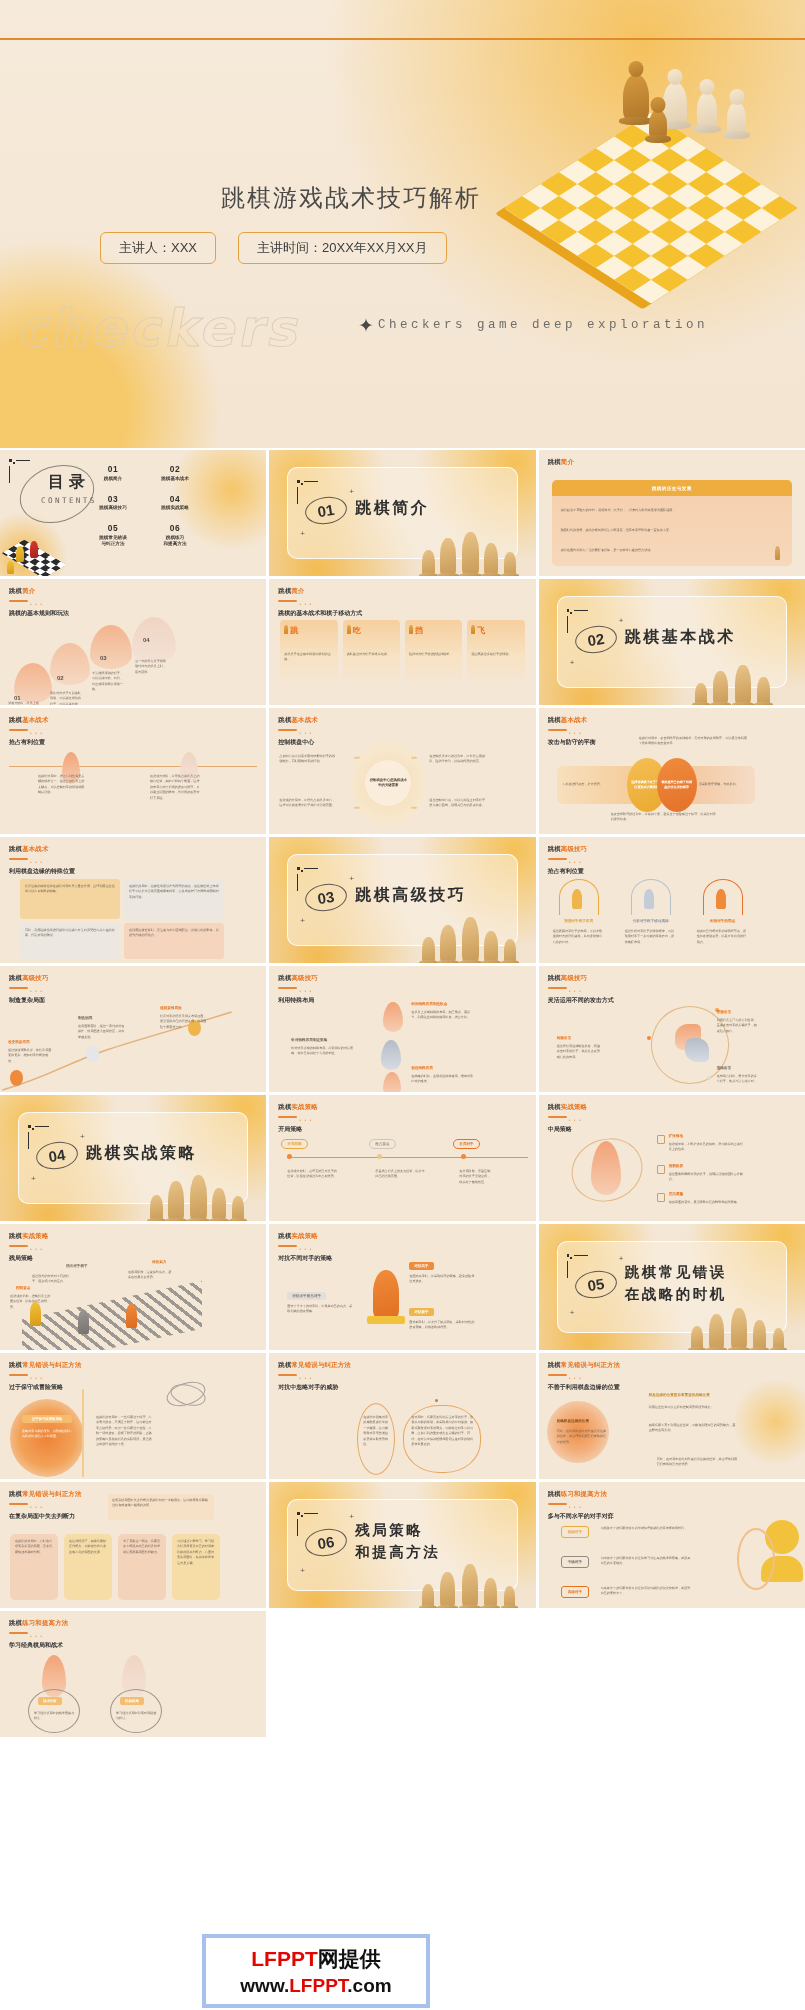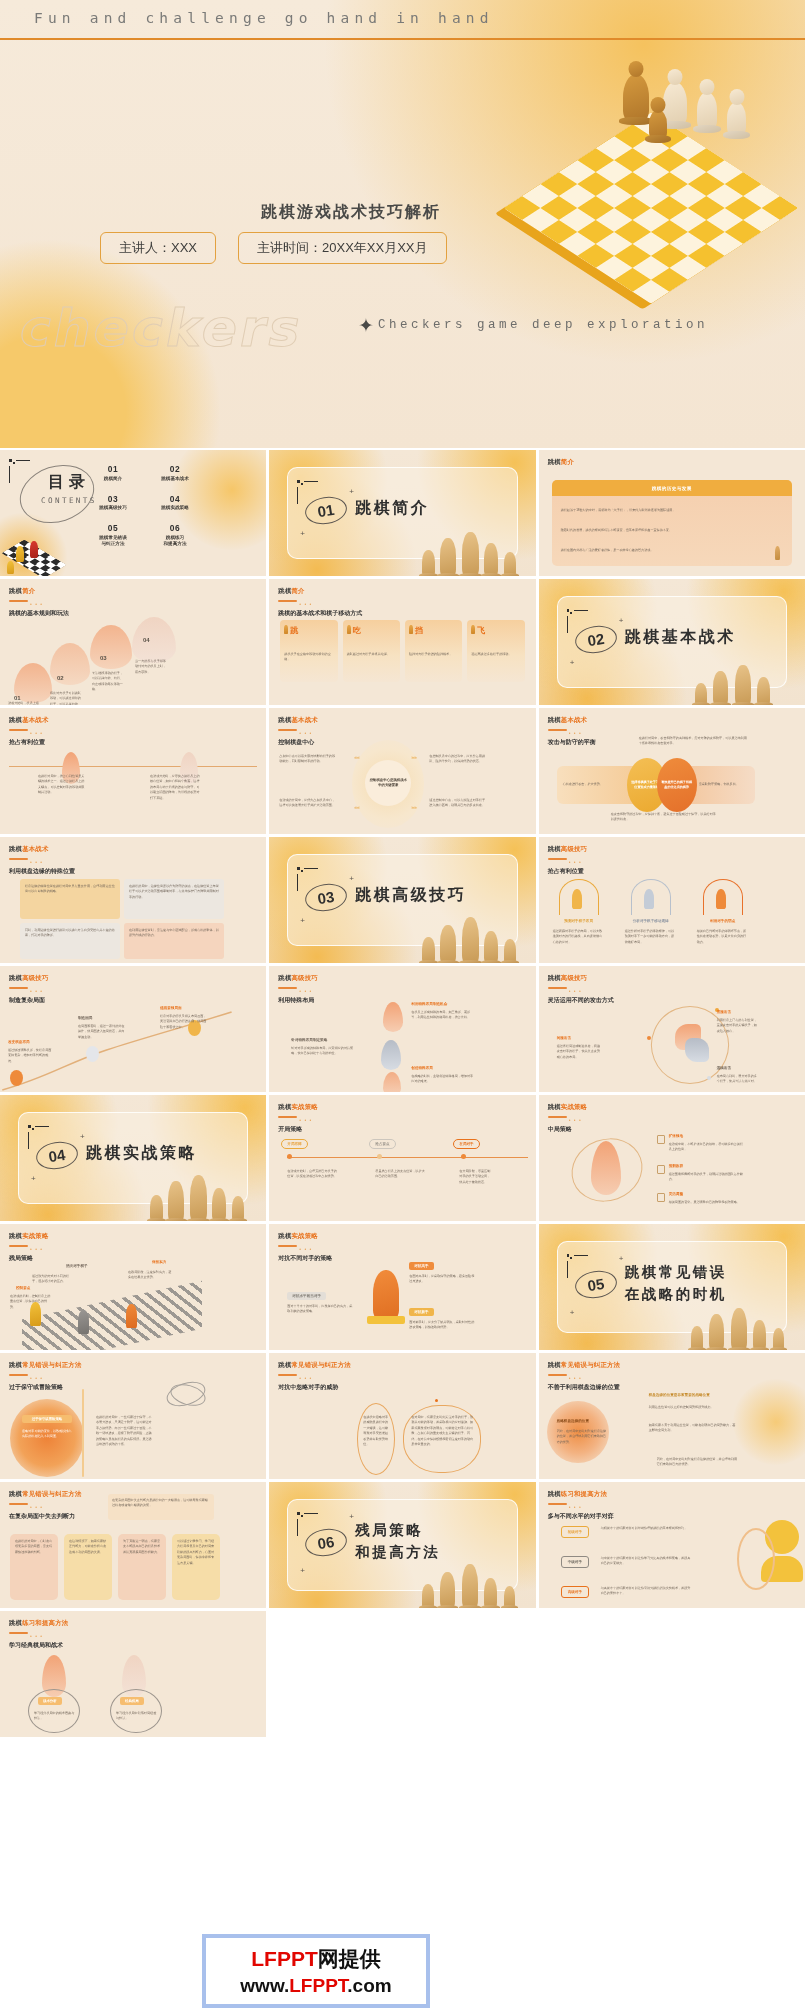--- a/index.html
+++ b/index.html
@@ -32,21 +32,21 @@
     position:absolute; left:136px; top:83px; width:430px; text-align:center;
     font-size:28px; font-weight:bold; letter-spacing:7px; color:#2f2f2f;
   }
   .hero-t2{
     position:absolute; left:120px; top:128px; width:460px; text-align:center;
     font-size:36px; font-weight:bold; letter-spacing:4px; white-space:nowrap;
   }
   .hero-t2 .c1{color:#f0b23c;} .hero-t2 .c2{color:#e8721c;} .hero-t2 .c3{color:#2f2f2f;}
   .hero-t3{
     position:absolute; left:136px; top:182px; width:430px; text-align:center;
-    font-size:16px; font-weight:bold; letter-spacing:2px; color:#4a4a48;margin-top:20px;
+    font-size:24px; font-weight:normal; letter-spacing:2px; color:#4a4a48;
   }
   .pill-row{ position:absolute; left:100px; top:232px; display:flex; gap:22px; }
   .pill{
     border:1.4px solid #e3a13f; border-radius:6px; padding:6px 18px;
     font-size:13px; color:#3d3d3b; background:rgba(255,255,255,0.08);
     white-space:nowrap;
   }
   .ghost-word{
     position:absolute; left:20px; top:298px;
     font-size:52px; font-weight:bold; font-style:italic; letter-spacing:3px;
@@ -198,21 +198,20 @@
   .wm1{ font-size:21px; font-weight:bold; color:#111; letter-spacing:0; }
   .wm1 .r{ color:#e10600; }
   .wm2{ font-size:19px; font-weight:bold; color:#111; }
   .wm2 .r{ color:#e10600; }
 </style>
 </head>
 <body>
 
 <div class="hero">
   <div class="hero-topline"></div>
-  <div class="hero-eyebrow">Fun and challenge go hand in hand</div>
 
   <div class="board-art">
     <div class="board-rim"></div>
     <div class="board-top"></div>
     <div class="pc dark" style="left:92px;top:38px;width:26px;height:46px;">
         <span class="head"></span>
         <span class="base"></span>
       </div>
     <div class="pc light" style="left:132px;top:46px;width:24px;height:42px;">
         <span class="head"></span>

